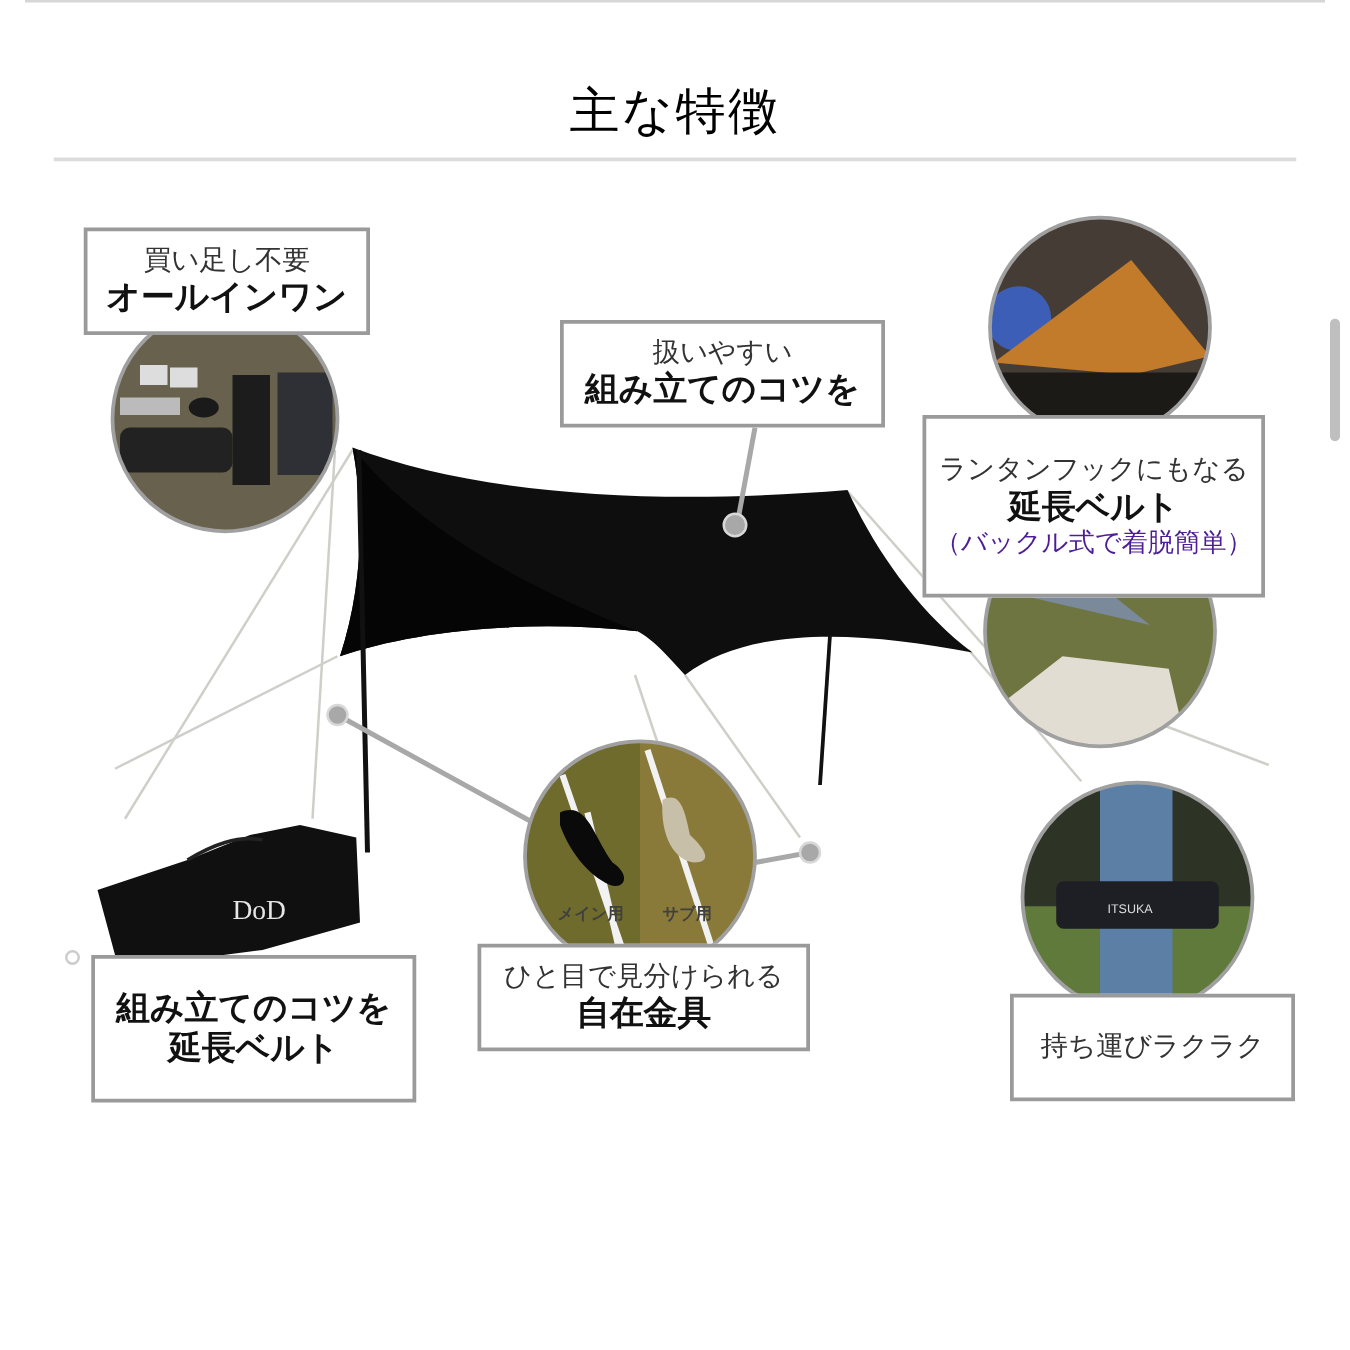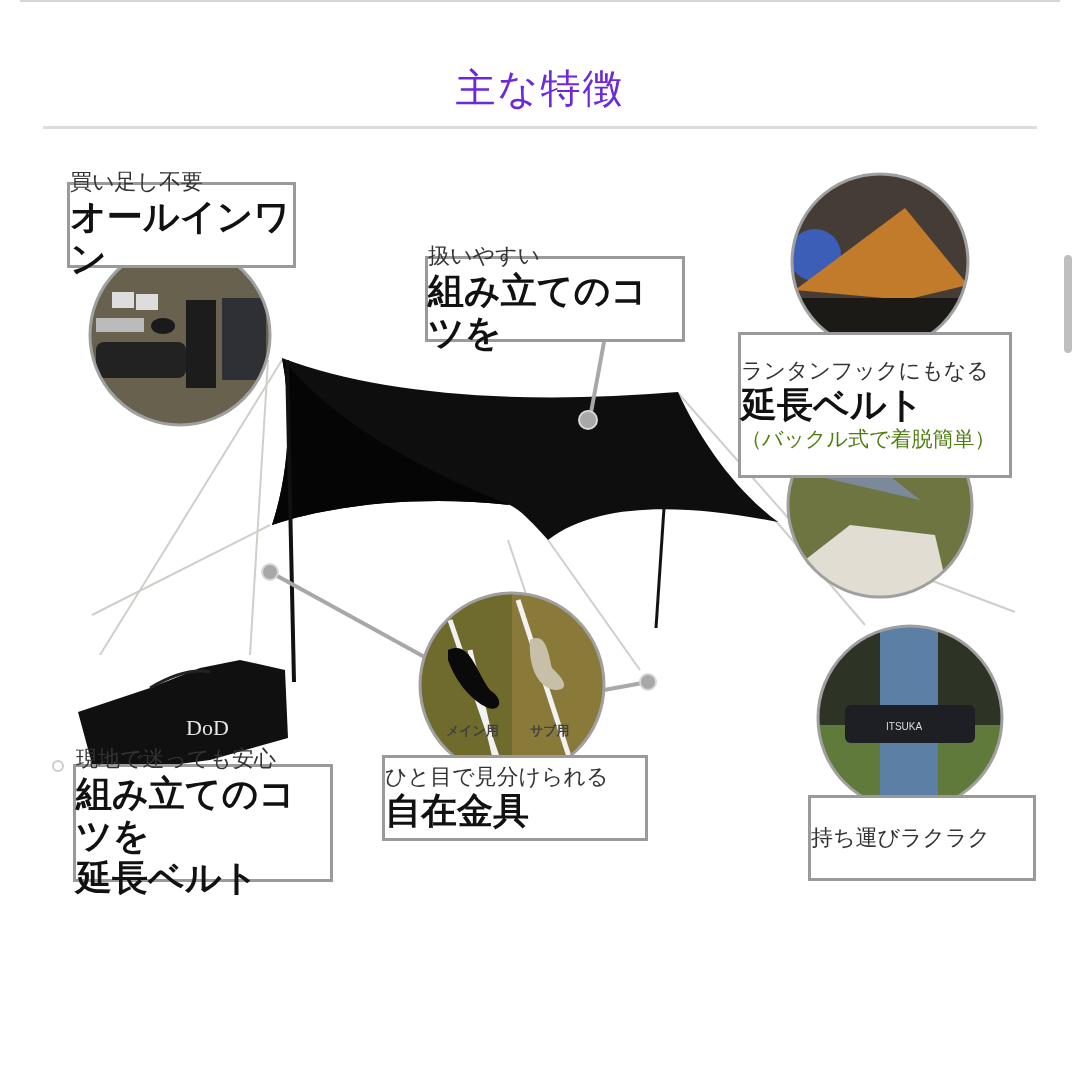--- a/index.html
+++ b/index.html
@@ -1,29 +1,29 @@
 <!DOCTYPE html>
 <html><head>
 <meta charset="utf-8">
 <style>
   html, body { margin:0; padding:0; background:#ffffff; }
   body { width:1080px; height:1080px; position:relative; overflow:hidden;
          font-family:"DejaVu Sans","Liberation Sans",sans-serif; color:#222; }
   .top-rule { position:absolute; left:20px; top:0; width:1040px; height:2px; background:#d6d6d6; }
   .title { position:absolute; left:0; width:1080px; top:34px; text-align:center;
-           font-size:40px; color:#6d28d9; letter-spacing:2px; font-weight:normal; }
+           font-size:40px; color:#000000; letter-spacing:2px; font-weight:normal; }
   .title-rule { position:absolute; left:43px; top:126px; width:994px; height:3px; background:#dcdcdc; }
   .scrollbar { position:absolute; left:1064px; top:255px; width:8px; height:98px;
                background:#bfbfbf; border-radius:4px; }
   .illus { position:absolute; left:0; top:0; width:1080px; height:1080px; }
-  .callout { position:absolute; background:#fff; border:3px solid #9a9a9a; text-align:left;
+  .callout { position:absolute; background:#fff; border:3px solid #9a9a9a; text-align:center;
              box-sizing:border-box; display:flex; flex-direction:column; justify-content:center; }
   .callout .sub { font-size:22px; color:#333; line-height:1.2; }
-  .callout .main { font-size:36px; font-weight:bold; color:#111; line-height:1.18; }
-  .callout .note { font-size:21px; color:#4d7c0f; line-height:1.2; }
+  .callout .main { font-size:27px; font-weight:bold; color:#111; line-height:1.18; }
+  .callout .note { font-size:21px; color:#4c1d95; line-height:1.2; }
   .circle-label { position:absolute; font-size:13px; font-weight:bold; color:#404040; }
 </style>
 </head>
 <body>
 
 <div class="top-rule"></div>
 <h1 class="title">主な特徴</h1>
 <div class="title-rule"></div>
 
 <svg class="illus" viewBox="0 0 1080 1080">
@@ -131,33 +131,32 @@
 </svg>
 
 <span class="circle-label" style="left:446px;top:722px;">メイン用</span>
 <span class="circle-label" style="left:530px;top:722px;">サブ用</span>
 
 <div class="callout" style="left:67px;top:182px;width:229px;height:86px;">
   <div class="sub">買い足し不要</div>
   <div class="main">オールインワン</div>
 </div>
 
-<div class="callout" style="left:425px;top:256px;width:260px;height:86px;">
+<div class="callout" style="left:448px;top:256px;width:260px;height:86px;">
   <div class="sub">扱いやすい</div>
   <div class="main">組み立てのコツを</div>
 </div>
 
 <div class="callout" style="left:738px;top:332px;width:274px;height:146px;">
   <div class="sub">ランタンフックにもなる</div>
   <div class="main">延長ベルト</div>
   <div class="note">（バックル式で着脱簡単）</div>
 </div>
 
 <div class="callout" style="left:73px;top:764px;width:260px;height:118px;">
-  <div class="sub">現地で迷っても安心</div>
   <div class="main">組み立てのコツを</div>
   <div class="main">延長ベルト</div>
 </div>
 
 <div class="callout" style="left:382px;top:755px;width:266px;height:86px;">
   <div class="sub">ひと目で見分けられる</div>
   <div class="main">自在金具</div>
 </div>
 
 <div class="callout" style="left:786px;top:795px;width:228px;height:86px;margin-left:22px;">

